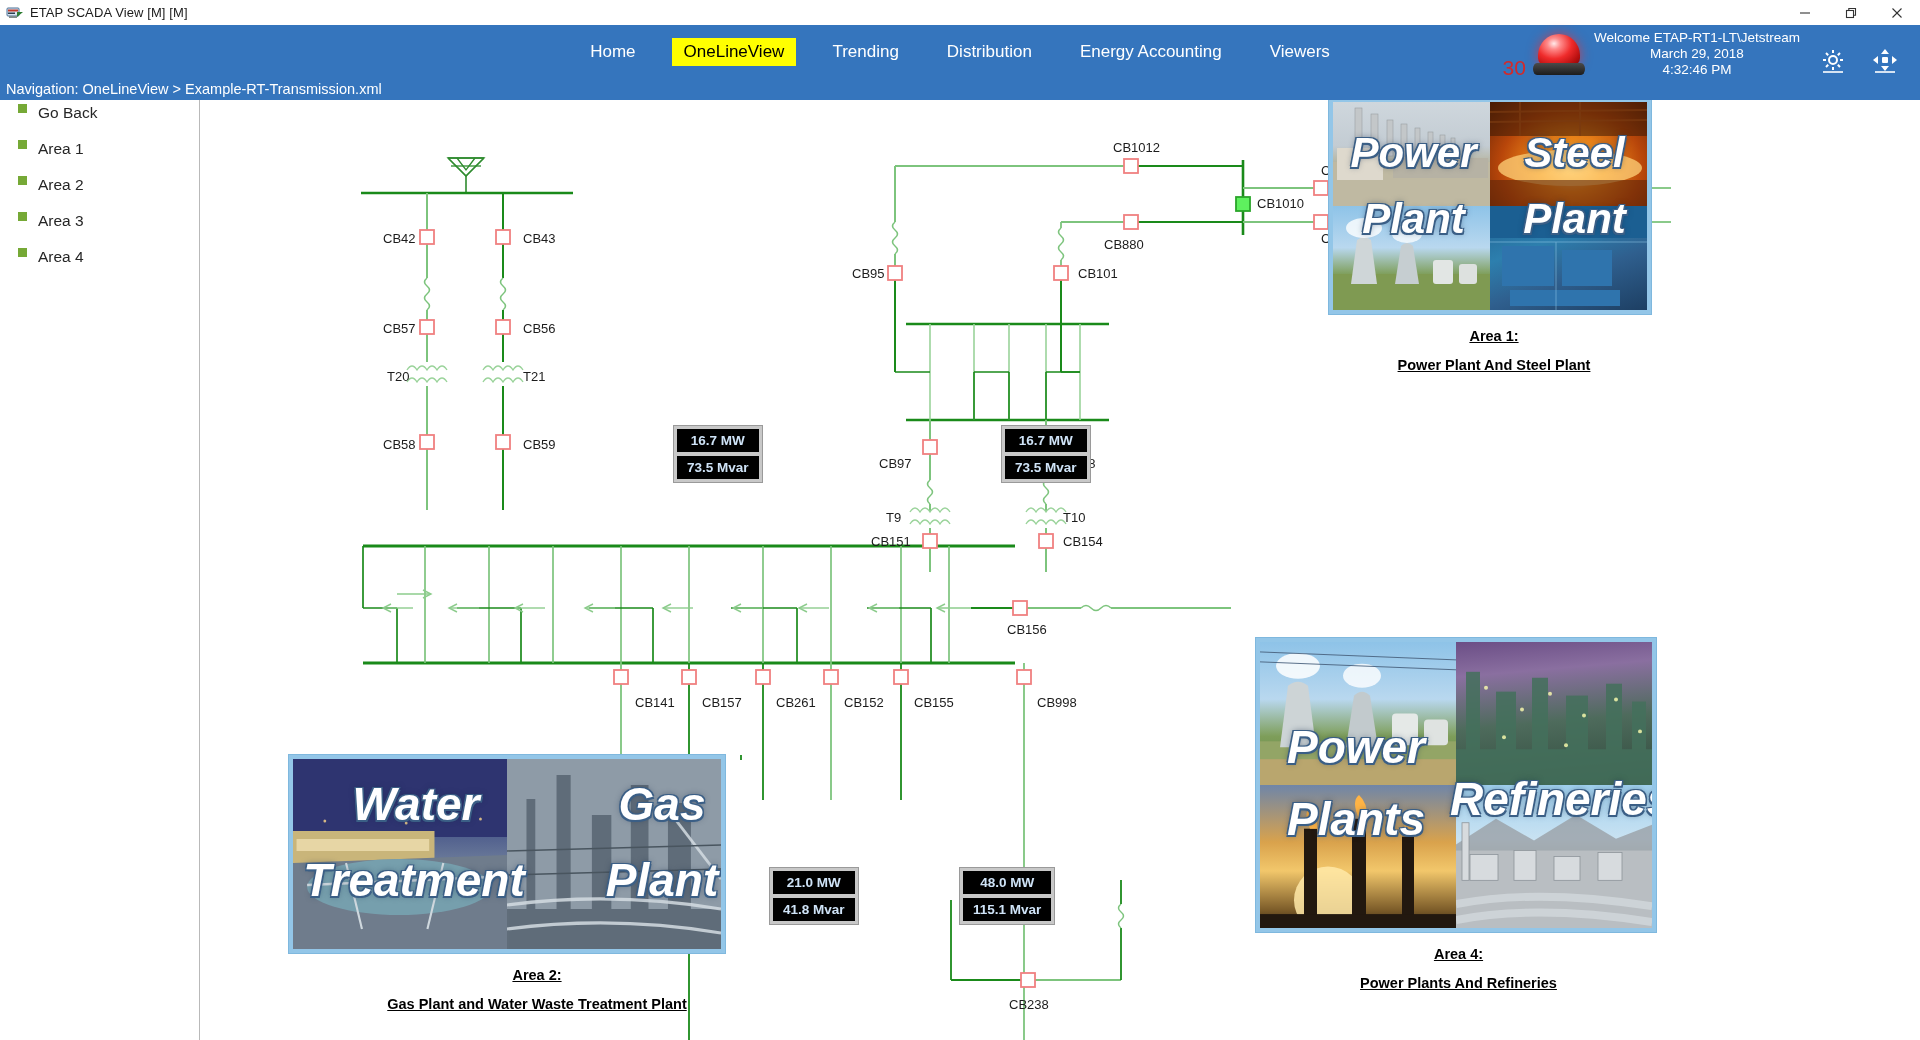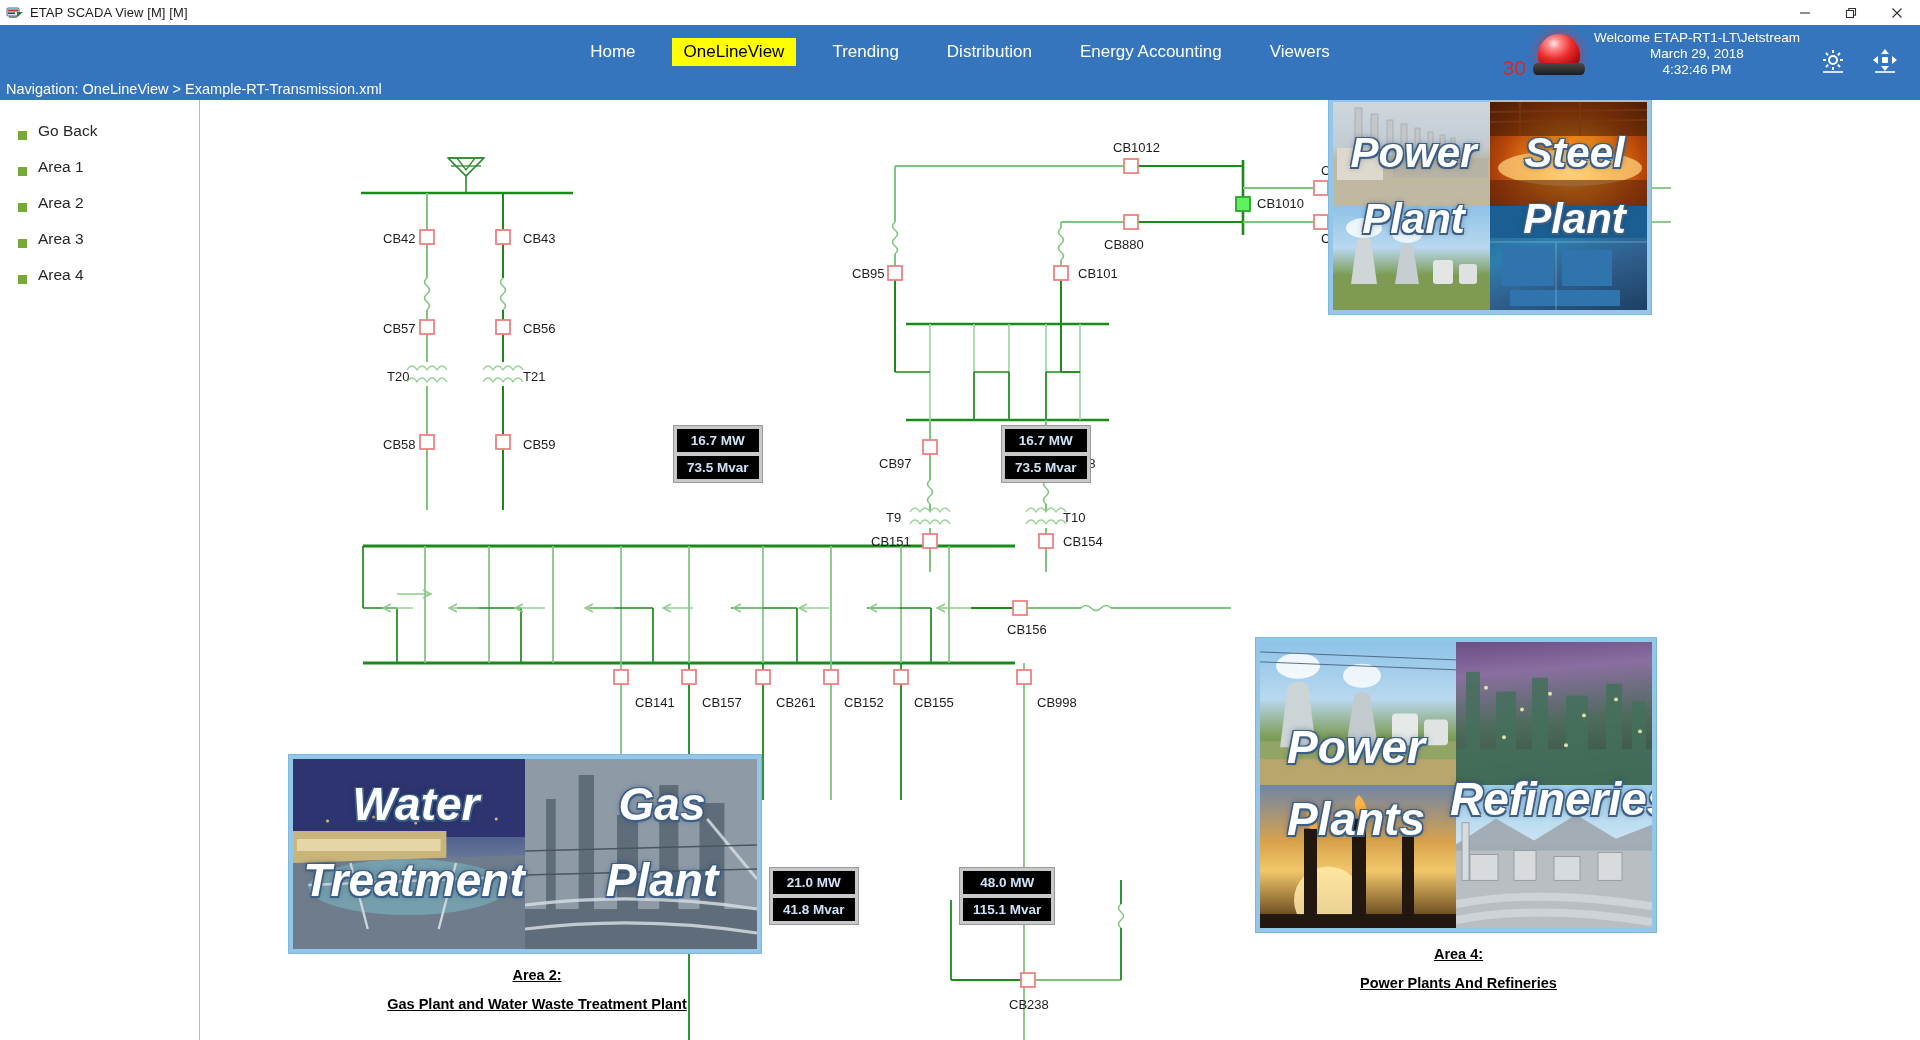--- a/index.html
+++ b/index.html
@@ -88,21 +88,21 @@
     white-space: nowrap;
   }
 
   
   .sidebar {
     position: absolute; left: 0; top: 100px; width: 200px; height: 940px;
     background: #ffffff; border-right: 1px solid #b9b9b9;
     padding-top: 4px;
   }
   .side-item {
-    display: flex; align-items: flex-end; height: 36px; padding-left: 18px;
+    display: flex; align-items: flex-start; height: 36px; padding-left: 18px;
   }
   .side-bullet {
     width: 9px; height: 9px; background: #76a936; margin-right: 11px; flex: 0 0 auto;
   }
   .side-label { font-size: 15.5px; color: #262626; }
 
   
   .canvas {
     position: absolute; left: 201px; top: 100px; width: 1719px; height: 940px;
     background: #ffffff; overflow: hidden;
@@ -636,20 +636,24 @@
                 <line x1="66" y1="36" x2="66" y2="104"></line>
             </g>
           </svg>
         </div>
       </div>
       <div class="overlay-word" style="left:0;top:30px;width:161px;font-size:42px;">Power</div>
       <div class="overlay-word" style="left:161px;top:30px;width:161px;font-size:42px;">Steel</div>
       <div class="overlay-word" style="left:0;top:96px;width:161px;font-size:42px;">Plant</div>
       <div class="overlay-word" style="left:161px;top:96px;width:161px;font-size:42px;">Plant</div>
     </div>
+    <div class="area-caption">
+      <span class="l1">Area 1:</span>
+      <span class="l2">Power Plant And Steel Plant</span>
+    </div>
   </div>
 
   <div class="area-panel" style="left:1055px;top:538px;width:405px;">
     <div class="area-frame" style="width:400px;height:294px;">
       <div class="quad two-col">
         <div class="tile bg-coolingtowers">
           <svg width="100%" height="100%" viewBox="0 0 196 144" preserveAspectRatio="none">
             <rect x="0" y="100" width="196" height="44" fill="#93a566"></rect>
             <rect x="0" y="118" width="196" height="26" fill="#b9a66e"></rect>
             <path d="M20 106 L28 44 Q38 36 48 44 L56 106 Z" fill="#cdd4d6"></path>
@@ -725,21 +729,21 @@
       <div class="overlay-word" style="left:190px;top:134px;width:212px;font-size:46px;">Refineries</div>
       <div class="overlay-word" style="left:-4px;top:154px;width:200px;font-size:46px;">Plants</div>
     </div>
     <div class="area-caption">
       <span class="l1">Area 4:</span>
       <span class="l2">Power Plants And Refineries</span>
     </div>
   </div>
 
   <div class="area-panel" style="left:88px;top:655px;width:496px;">
-    <div class="area-frame" style="width:472px;height:198px;">
+    <div class="area-frame" style="width:436px;height:198px;">
       <div class="quad halves">
         <div class="tile bg-watertreat">
           <svg width="100%" height="100%" viewBox="0 0 242 190" preserveAspectRatio="none">
             <rect x="0" y="0" width="242" height="78" fill="#2e3470"></rect>
             <g fill="#ffd98a" opacity="0.8">
               <circle cx="36" cy="62" r="1.6"></circle>
                 <circle cx="84" cy="58" r="1.6"></circle>
                 <circle cx="128" cy="64" r="1.6"></circle>
               <circle cx="172" cy="56" r="1.6"></circle>
                 <circle cx="212" cy="60" r="1.6"></circle>

